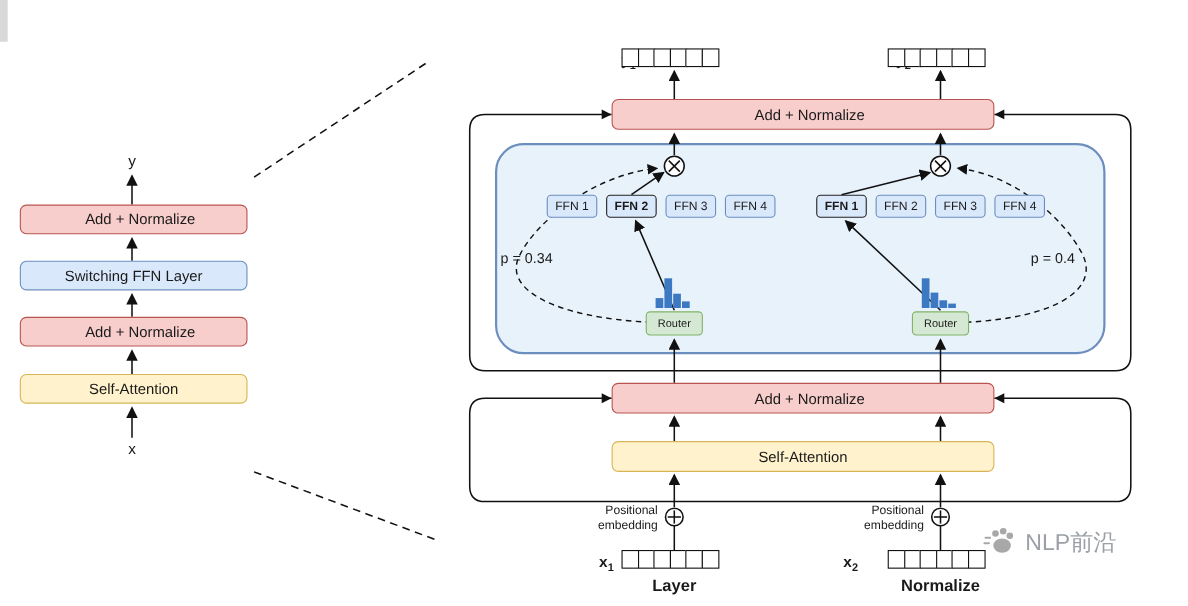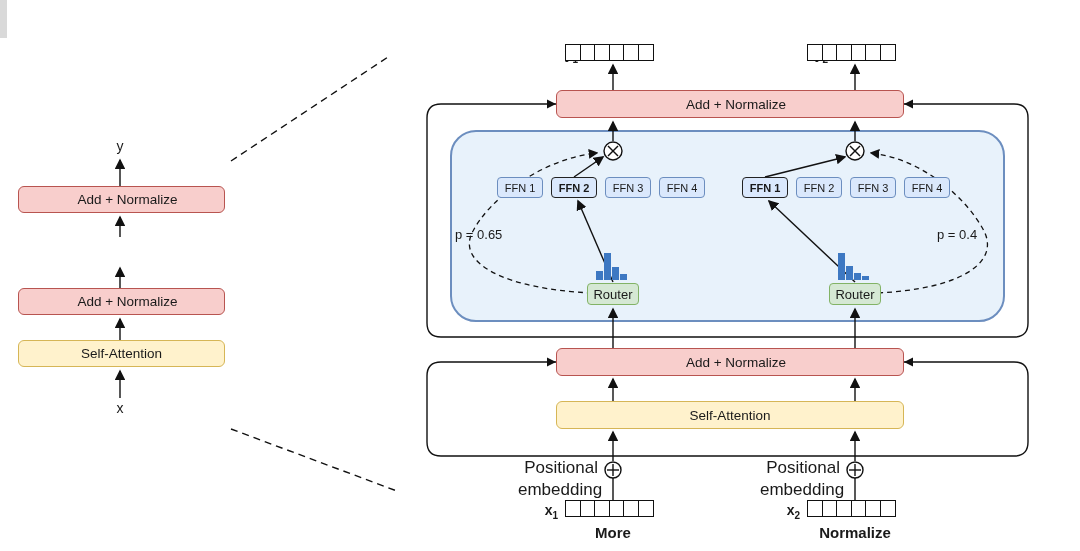--- a/index.html
+++ b/index.html
@@ -10,34 +10,34 @@
          font-size:13.5px; border-radius:6px; border:1px solid; box-sizing:border-box; }
   .addnorm  { background:var(--addnorm-fill); border-color:var(--addnorm-border);padding-left:12px; }
   .ffnlayer { background:var(--blue-fill);    border-color:var(--blue-border); }
   .attn     { background:var(--yellow-fill);  border-color:var(--yellow-border);text-align:center; }
   .expert-container { position:absolute; border:2.5px solid var(--blue-border);
          background:var(--container-fill); border-radius:26px; box-sizing:border-box; }
   .ffn { position:absolute; width:46px; height:21px; font-size:11px; display:flex;
          align-items:center; justify-content:center; background:var(--blue-fill);
          border:1px solid var(--blue-border); border-radius:4px; box-sizing:border-box; }
   .ffn.selected { border:1.7px solid #222; font-weight:bold; }
-  .router { position:absolute; width:52px; height:22px; font-size:13px; display:flex;
+  .router { position:absolute; width:52px; height:22px; font-size:10px; display:flex;
          align-items:center; justify-content:center; background:var(--green-fill);
          border:1px solid var(--green-border); border-radius:4px; box-sizing:border-box; }
   .chart { position:absolute; display:flex; align-items:flex-end; gap:1px; }
   .chart .bar { width:7px; background:var(--bar-color); display:inline-block; }
   .strip { position:absolute; display:flex; }
   .strip .cell { width:16px; height:17px; background:#fff; border:1.4px solid #111;
          box-sizing:border-box; margin-left:-1.4px; display:inline-block; }
   .strip .cell:first-child { margin-left:0; }
   .tok-label { position:absolute; font-size:14px; font-weight:bold; text-align:right; }
   .tok-label sub { font-size:10px; }
   .io-label { position:absolute; font-size:14px; text-align:center; }
   .plabel { position:absolute; font-size:13px; }
-  .pos-label { position:absolute; font-size:17px; text-align:right; line-height:1.3; }
+  .pos-label { position:absolute; font-size:11px; text-align:right; line-height:1.3; }
   .caption { position:absolute; font-weight:bold; font-size:15px; text-align:center; }
   .watermark { position:absolute; display:flex; align-items:center; gap:7px;
          color:var(--watermark-color); font-size:21px; }
   .edge-artifact { position:absolute; background:#d9d9d9; }
 </style>
 </head>
 <body>
 
 <div class="stage">
 
@@ -114,20 +114,21 @@
       <line x1="613" y1="464" x2="613" y2="476"></line>
       <line x1="607" y1="470" x2="619" y2="470"></line>
       <circle cx="855" cy="470" r="8"></circle>
       <line x1="855" y1="464" x2="855" y2="476"></line>
       <line x1="849" y1="470" x2="861" y2="470"></line>
     </g>
   </svg>
 
   <div class="io-label" style="left:108px;top:138px;width:24px;">y</div>
   <div class="box addnorm" style="left:18px;top:186px;width:207px;height:27px;">Add + Normalize</div>
+  <div class="box ffnlayer" style="left:18px;top:237px;width:207px;height:27px;">Switching FFN Layer</div>
   <div class="box addnorm" style="left:18px;top:288px;width:207px;height:27px;">Add + Normalize</div>
   <div class="box attn" style="left:18px;top:340px;width:207px;height:27px;">Self-Attention</div>
   <div class="io-label" style="left:108px;top:400px;width:24px;">x</div>
 
   <div class="tok-label" style="left:550px;top:46px;width:28px;">
     <span>y</span><sub>1</sub>
   </div>
   <div class="strip" style="left:565px;top:44px;">
       <span class="cell"></span>
       <span class="cell"></span>
@@ -153,21 +154,21 @@
   <div class="ffn" style="left:497px;top:177px;">FFN 1</div>
   <div class="ffn selected" style="left:551px;top:177px;">FFN 2</div>
   <div class="ffn" style="left:605px;top:177px;">FFN 3</div>
   <div class="ffn" style="left:659px;top:177px;">FFN 4</div>
 
   <div class="ffn selected" style="left:742px;top:177px;">FFN 1</div>
   <div class="ffn" style="left:796px;top:177px;">FFN 2</div>
   <div class="ffn" style="left:850px;top:177px;">FFN 3</div>
   <div class="ffn" style="left:904px;top:177px;">FFN 4</div>
 
-  <div class="plabel" style="left:455px;top:227px;width:64px;">p = 0.65</div>
+  <div class="plabel" style="left:455px;top:227px;width:64px;">p = 0.34</div>
   <div class="plabel" style="left:937px;top:227px;width:58px;">p = 0.4</div>
 
   <div class="chart" style="left:596px;top:246px;height:34px;">
       <span class="bar" style="height: 9px;"></span>
       <span class="bar" style="height: 27px;"></span>
       <span class="bar" style="height: 13px;"></span>
       <span class="bar" style="height: 6px;"></span>
     </div>
   <div class="chart" style="left:838px;top:246px;height:34px;">
       <span class="bar" style="height: 27px;"></span>
@@ -195,29 +196,42 @@
     <span>x</span><sub>1</sub>
   </div>
   <div class="strip" style="left:565px;top:500px;">
       <span class="cell"></span>
       <span class="cell"></span>
       <span class="cell"></span>
       <span class="cell"></span>
       <span class="cell"></span>
       <span class="cell"></span>
     </div>
-  <div class="tok-label" style="left:772px;top:502px;width:28px;">
+  <div class="tok-label" style="left:752px;top:502px;width:28px;">
     <span>x</span><sub>2</sub>
   </div>
   <div class="strip" style="left:807px;top:500px;">
       <span class="cell"></span>
       <span class="cell"></span>
       <span class="cell"></span>
       <span class="cell"></span>
       <span class="cell"></span>
       <span class="cell"></span>
     </div>
 
-  <div class="caption" style="left:578px;top:524px;width:70px;">More</div>
+  <div class="caption" style="left:578px;top:524px;width:70px;">Layer</div>
   <div class="caption" style="left:798px;top:524px;width:114px;">Normalize</div>
 
+  <div class="watermark" style="left:893px;top:478px;">
+    <svg width="32" height="30" viewBox="0 0 32 30">
+      <g fill="#a8a8a8">
+        <circle cx="12" cy="7" r="3"></circle>
+        <circle cx="19" cy="5" r="3"></circle>
+        <circle cx="25" cy="9" r="3"></circle>
+        <ellipse cx="18" cy="18" rx="8" ry="6.5"></ellipse>
+        <rect x="2" y="10" width="6" height="1.8" rx="0.9"></rect>
+        <rect x="1" y="15" width="6" height="1.8" rx="0.9"></rect>
+      </g>
+    </svg>
+    <span>NLP前沿</span>
+  </div>
 
 </div>
 
 </body></html>

